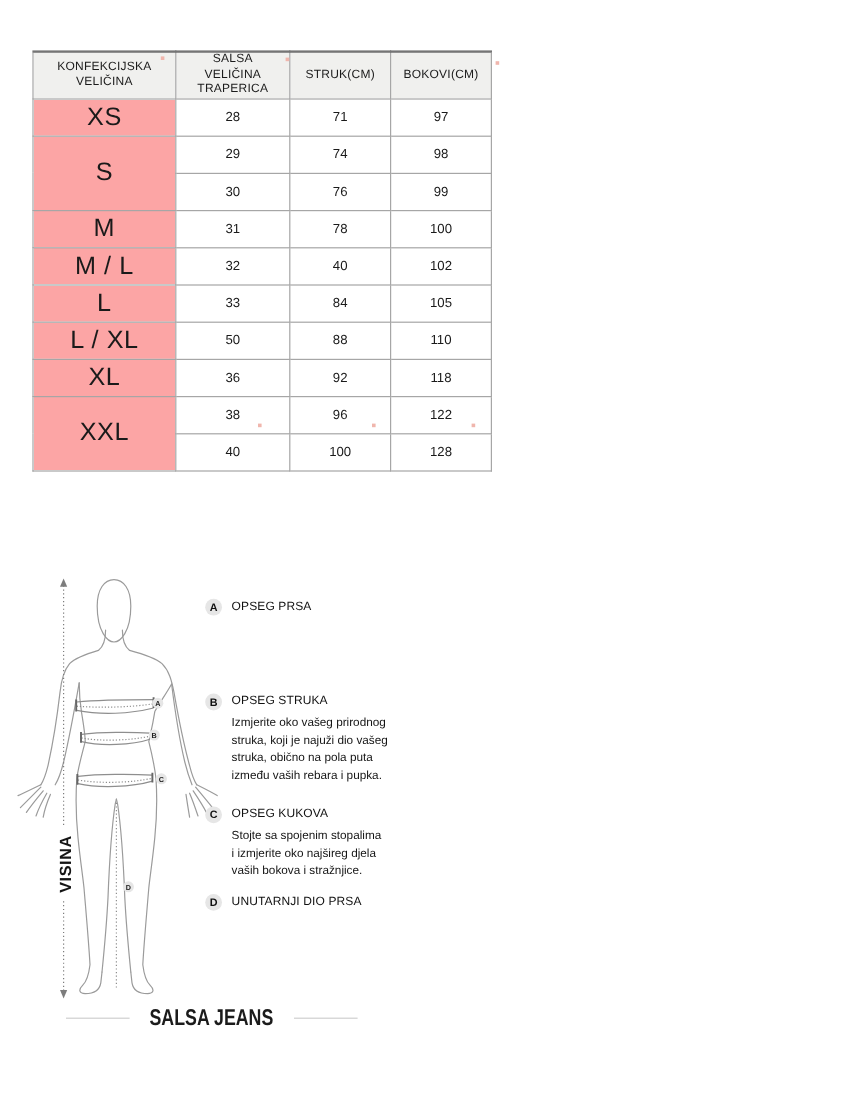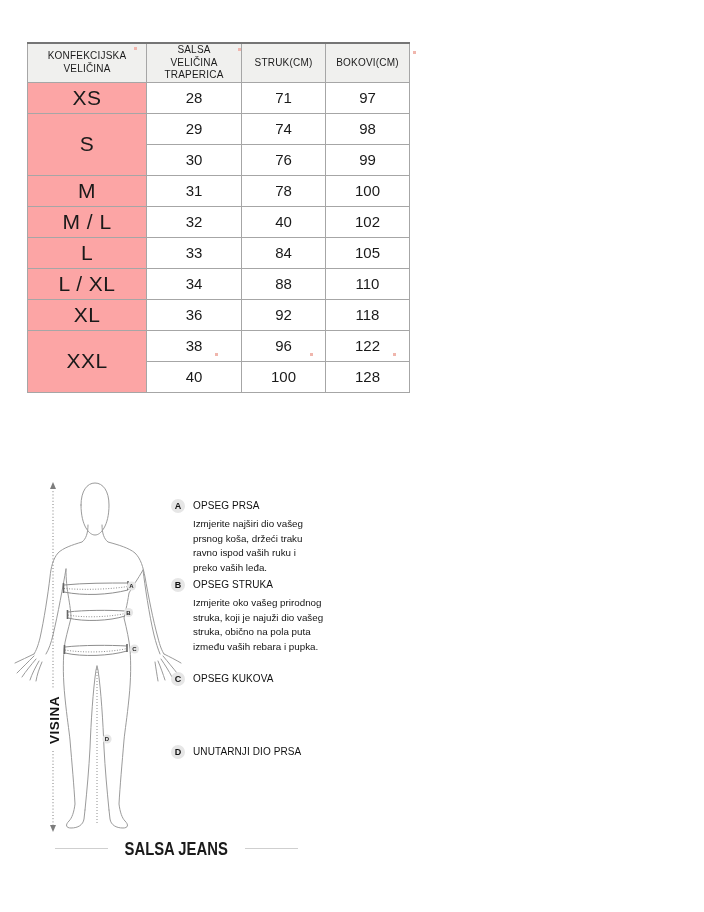--- a/index.html
+++ b/index.html
@@ -19,21 +19,21 @@
   }
   .size-table tr.hdr { height:36px; }
   .size-table tr.row { height:31px; }
   .size-table th {
     background:#f0f0ee; font-size:10px; font-weight:400; line-height:12.5px;
     color:#1b1b1b; letter-spacing:.2px; padding:0 6px;
   }
   .size-table td.size {
     background:#fca5a5; font-size:21px; font-weight:500; letter-spacing:.5px;
   }
-  .size-table td.val { background:#fff; font-size:15px; font-weight:400; }
+  .size-table td.val { background:#fff; font-size:11px; font-weight:400; }
 
   
   .dot { position:absolute; width:3px; height:3px; background:#f0b6ad; }
 
   
   .figure-wrap { position:absolute; left:8px; top:472px; width:175px; height:375px; }
 
   .guide-section { position:absolute; left:171px; display:grid;
     grid-template-columns:22px 1fr; width:180px; }
   .badge {
@@ -107,21 +107,21 @@
       <td class="val">102</td>
     </tr>
     <tr class="row">
       <td class="size">L</td>
       <td class="val">33</td>
       <td class="val">84</td>
       <td class="val">105</td>
     </tr>
     <tr class="row">
       <td class="size">L / XL</td>
-      <td class="val">34</td>
+      <td class="val">50</td>
       <td class="val">88</td>
       <td class="val">110</td>
     </tr>
     <tr class="row">
       <td class="size">XL</td>
       <td class="val">36</td>
       <td class="val">92</td>
       <td class="val">118</td>
     </tr>
     <tr class="row">
@@ -211,38 +211,37 @@
         <text x="126.5" y="179.3">C</text>
         <circle cx="99" cy="267" r="4.6" fill="#e6e6e6"></circle>
         <text x="99" y="269.3">D</text>
       </g>
     </svg>
   </div>
 
   <div class="guide-section sec-a">
     <div class="badge">A</div>
     <div class="sec-title">OPSEG PRSA</div>
-    <div class="sec-body">Izmjerite najširi dio vašeg
-prsnog koša, držeći traku
-ravno ispod vaših ruku i
-preko vaših leđa.</div>
   </div>
 
   <div class="guide-section sec-b">
     <div class="badge">B</div>
     <div class="sec-title">OPSEG STRUKA</div>
     <div class="sec-body">Izmjerite oko vašeg prirodnog
 struka, koji je najuži dio vašeg
 struka, obično na pola puta
 između vaših rebara i pupka.</div>
   </div>
 
   <div class="guide-section sec-c">
     <div class="badge">C</div>
     <div class="sec-title">OPSEG KUKOVA</div>
+    <div class="sec-body">Stojte sa spojenim stopalima
+i izmjerite oko najšireg djela
+vaših bokova i stražnjice.</div>
   </div>
 
   <div class="guide-section sec-d">
     <div class="badge">D</div>
     <div class="sec-title">UNUTARNJI DIO PRSA</div>
   </div>
 
   <div class="brand-row">
     <div class="brand-line"></div>
     <div class="brand-text">SALSA JEANS</div>

